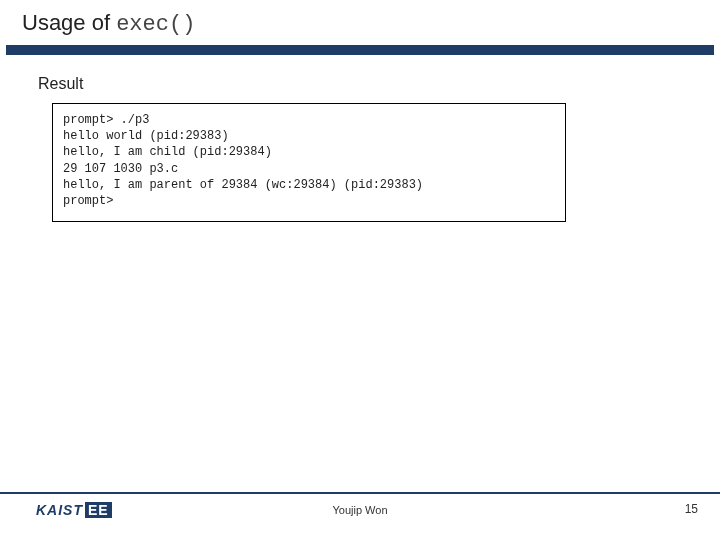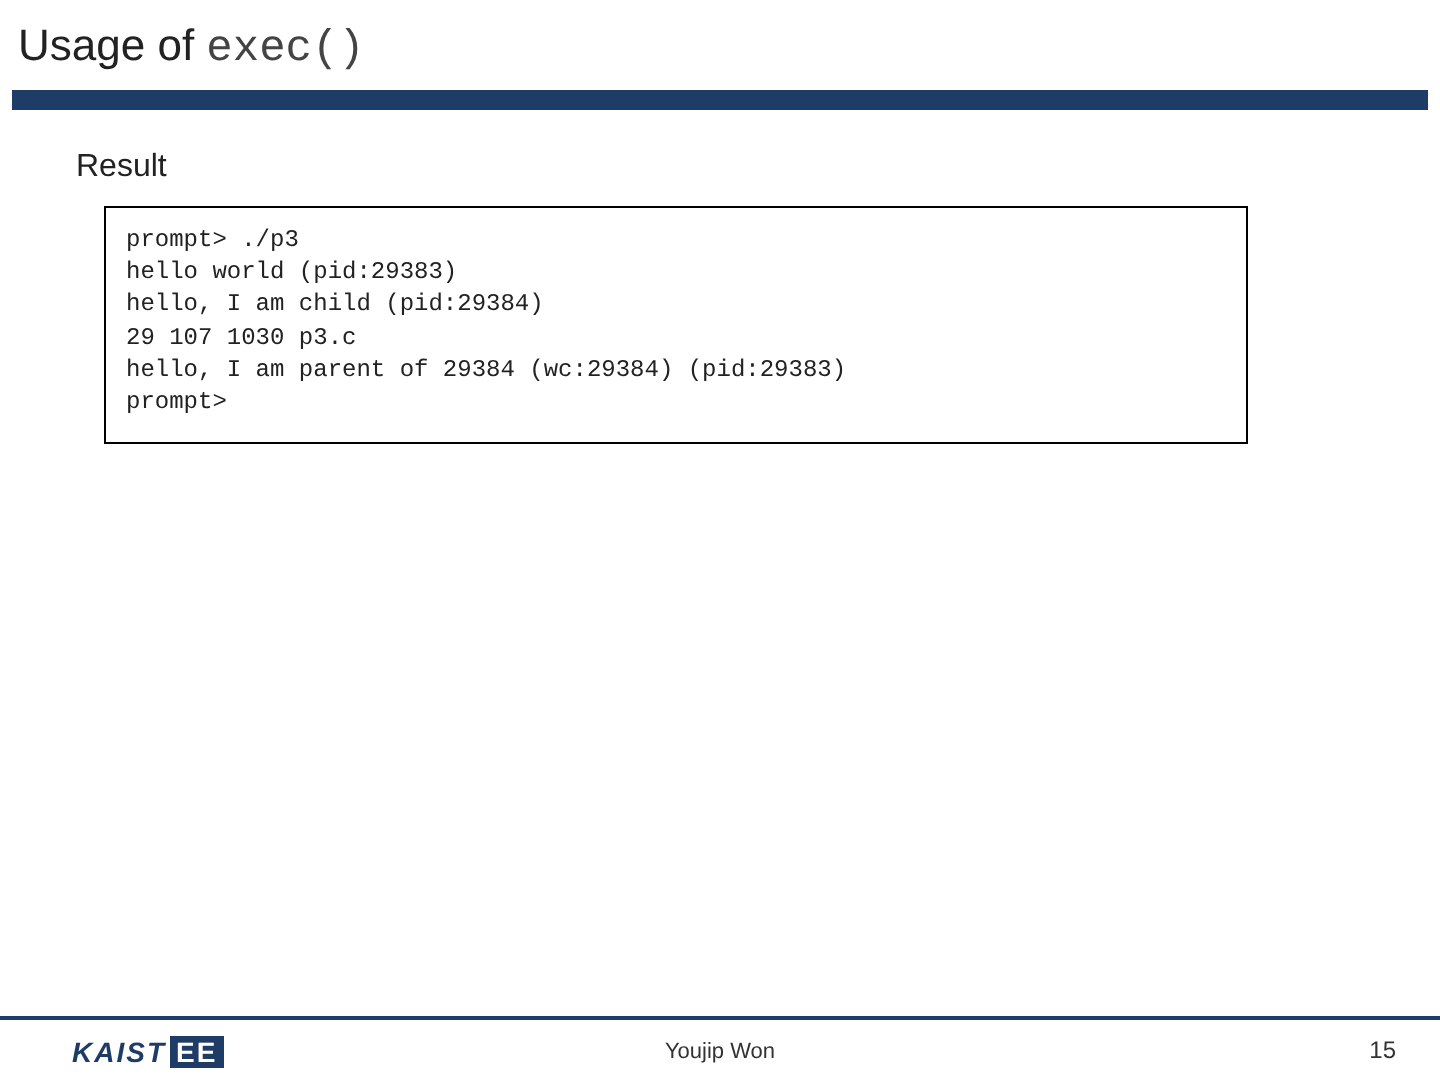--- a/index.html
+++ b/index.html
@@ -1,41 +1,41 @@
 <!DOCTYPE html>
 <html><head>
 <meta charset="utf-8">
 <style>
   * { margin: 0; padding: 0; box-sizing: border-box; }
   html, body { width: 720px; height: 540px; background: #fff; font-family: Arial, Helvetica, sans-serif; }
   .slide { width: 720px; height: 540px; position: relative; }
 
-  .title-row { padding: 10px 0 4px 9px; }
+  .title-row { padding: 10px 0 4px 22px; }
   .title-row .t1 { font-size: 22px; color: #222; }
   .title-row .t2 { font-family: "Courier New", Courier, monospace; font-size: 22px; color: #444; }
   .title-rule { height: 10px; background: #1f3c66; margin: 4px 6px 0 6px; }
 
   .section { padding: 20px 0 0 38px; }
   .section h2 { font-size: 16px; font-weight: normal; color: #222; margin-bottom: 10px; }
 
   .codebox {
     border: 1.5px solid #000;
-    width: 572px;
+    width: 514px;
     padding: 8px 24px 12px 10px;
     margin-left: 14px;
     font-family: "Courier New", Courier, monospace;
     font-size: 12px;
     line-height: 1.35;
     white-space: pre;
     color: #222;
   }
 
   .footer {
     position: absolute;
-    bottom: 0;
+    bottom: 16px;
     left: 0;
     width: 720px;
     height: 32px;
     border-top: 2px solid #1f3c66;
   }
   .logo {
     position: absolute;
     left: 36px;
     bottom: 6px;
     font-family: Arial, Helvetica, sans-serif;

